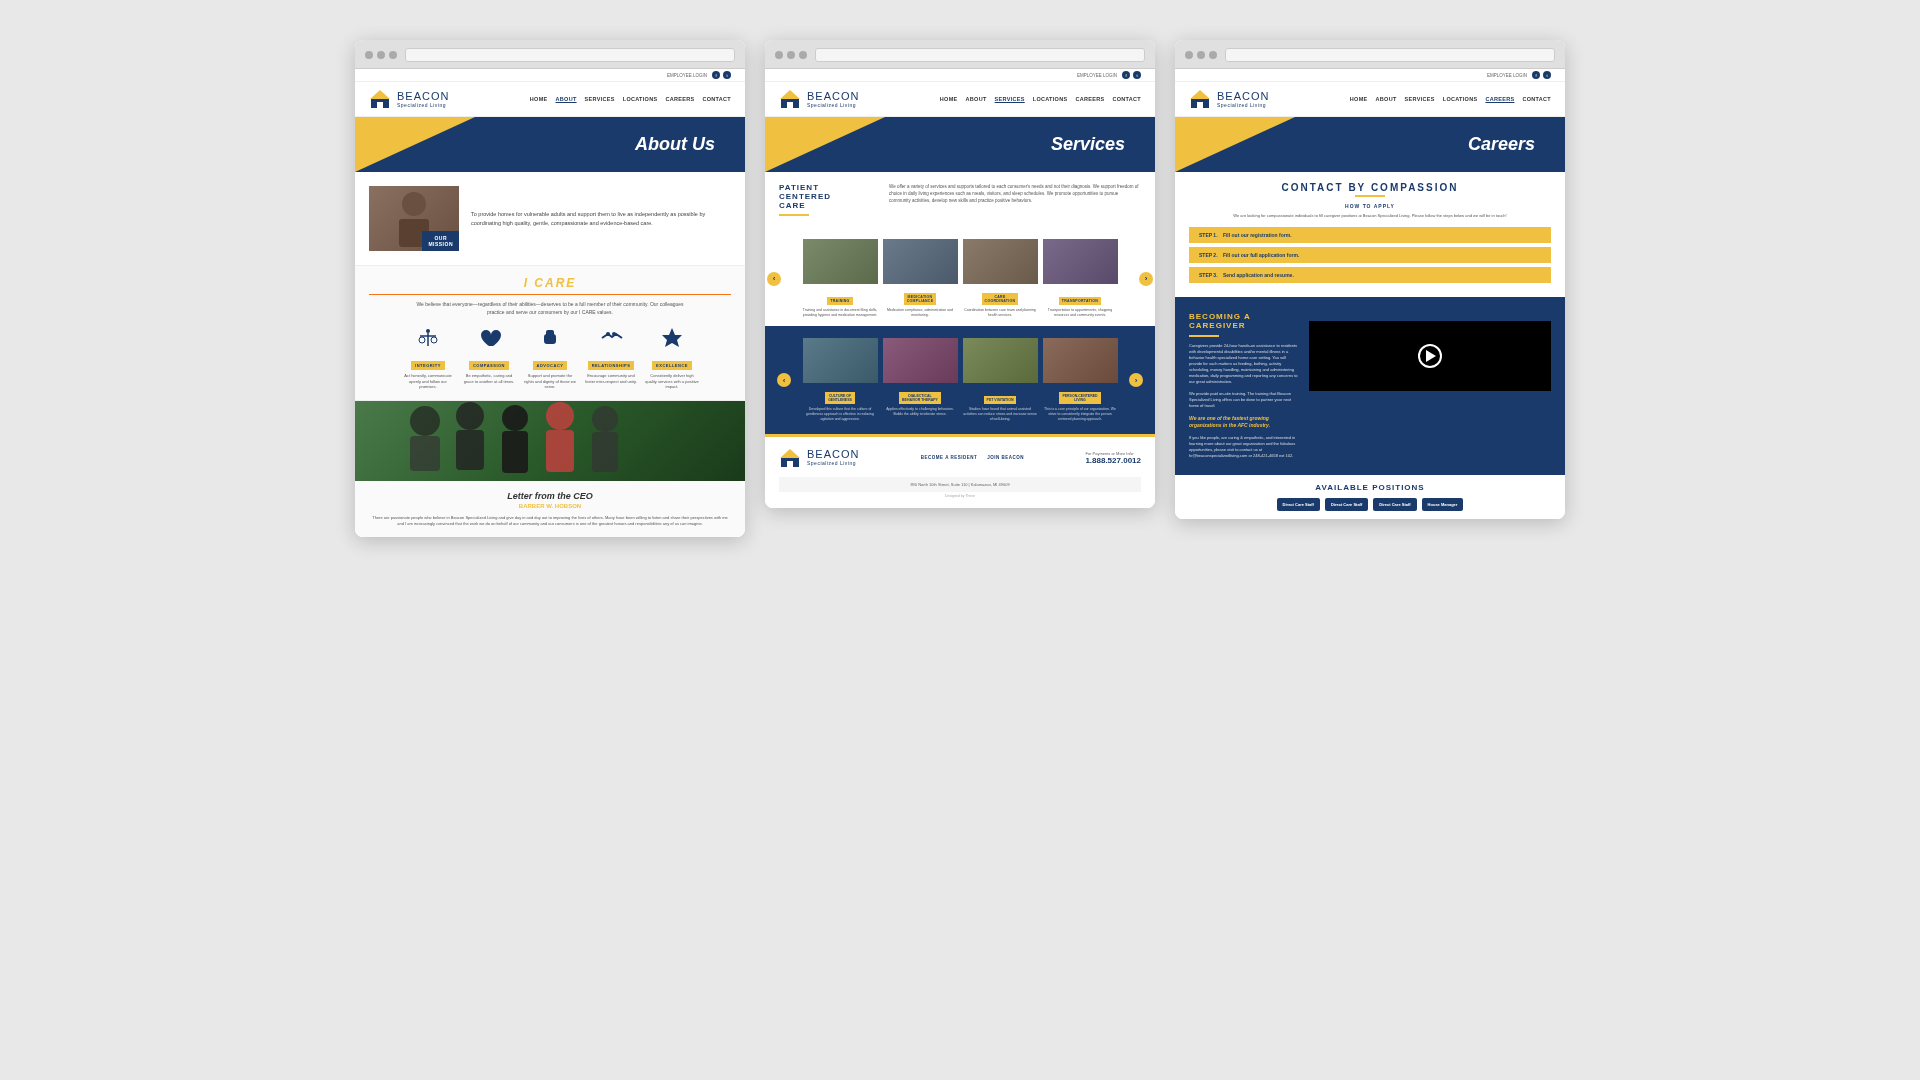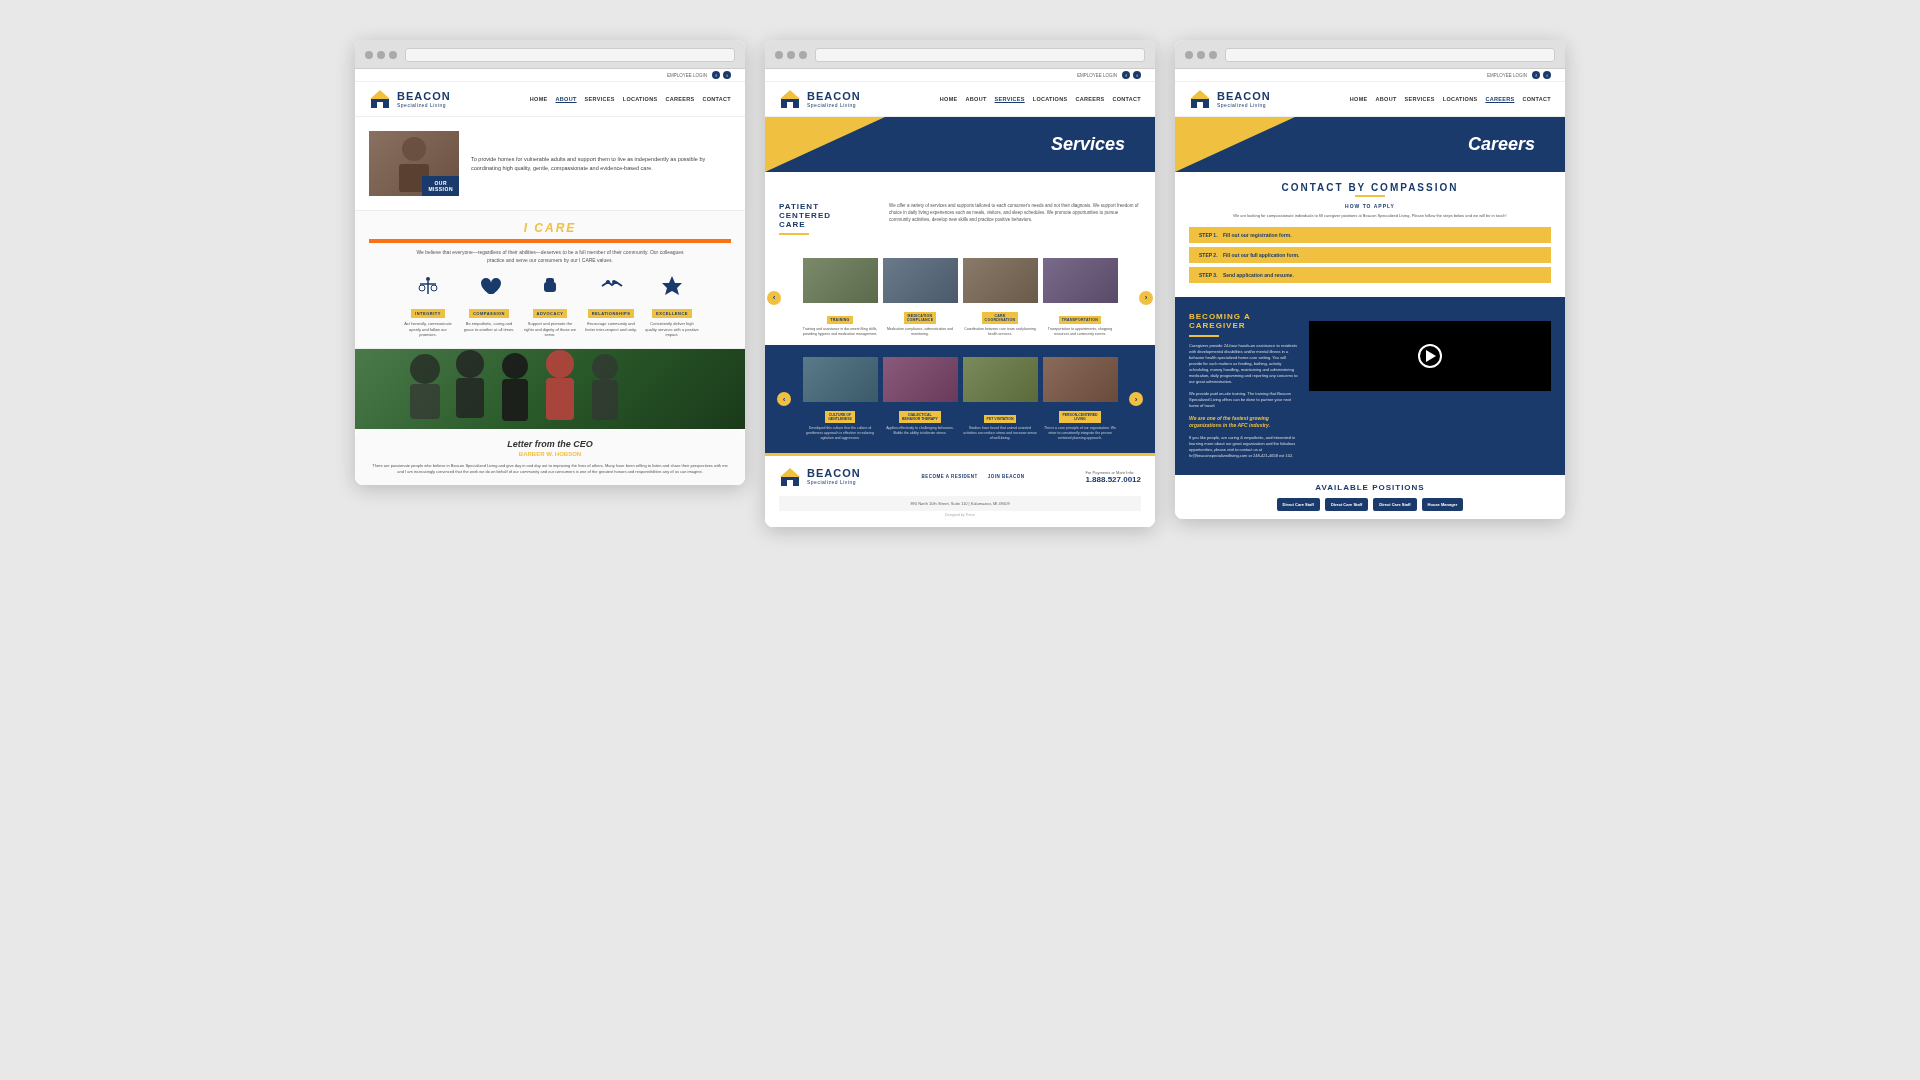--- a/index.html
+++ b/index.html
@@ -83,21 +83,21 @@
       height: 22px;
     }
 
     .logo-text {
       display: flex;
       flex-direction: column;
     }
 
     .logo-beacon {
       font-size: 11px;
-      font-weight: 700;
+      font-weight: 400;
       color: #1a3a6b;
       letter-spacing: 1px;
       line-height: 1;
     }
 
     .logo-sub {
       font-size: 5px;
       color: #1a3a6b;
       letter-spacing: 0.5px;
     }
@@ -240,21 +240,21 @@
       border-top: 1px solid #eee;
       border-bottom: 1px solid #eee;
     }
 
     .i-care-title {
       font-size: 12px;
       font-weight: 700;
       color: #f0c040;
       font-style: italic;
       letter-spacing: 2px;
-      border-bottom: 4px solid #f97316;
+      border-bottom: 1px solid #f97316;
       padding-bottom: 4px;
       margin-bottom: 6px;
     }
 
     .i-care-desc {
       font-size: 5px;
       color: #555;
       line-height: 1.5;
       max-width: 280px;
       margin: 0 auto 10px;
@@ -343,21 +343,20 @@
     
     .services-white-section {
       background: white;
       padding: 12px 14px;
     }
 
     .patient-centered {
       display: flex;
       gap: 10px;
       align-items: flex-start;
-      margin-top: 19px;
     }
 
     .pc-title-block {
       width: 100px;
       flex-shrink: 0;
     }
 
     .pc-title {
       font-size: 8px;
       font-weight: 900;
@@ -775,20 +774,25 @@
       <div class="nav-links">
         <a class="nav-link">HOME</a>
         <a class="nav-link active">ABOUT</a>
         <a class="nav-link">SERVICES</a>
         <a class="nav-link">LOCATIONS</a>
         <a class="nav-link">CAREERS</a>
         <a class="nav-link">CONTACT</a>
       </div>
     </div>
 
+    <div class="hero-banner">
+      <div class="hero-banner-bg"></div>
+      <div class="hero-banner-triangle"></div>
+      <span class="hero-title">About Us</span>
+    </div>
 
     <div class="page-content">
       <div class="mission-section">
         <div class="mission-img">
           <div class="mission-person">
 
             <svg width="50" height="60" viewBox="0 0 50 60">
               <circle cx="25" cy="15" r="12" fill="#6a5040"></circle>
               <rect x="10" y="30" width="30" height="28" rx="3" fill="#5a4030"></rect>
             </svg>

